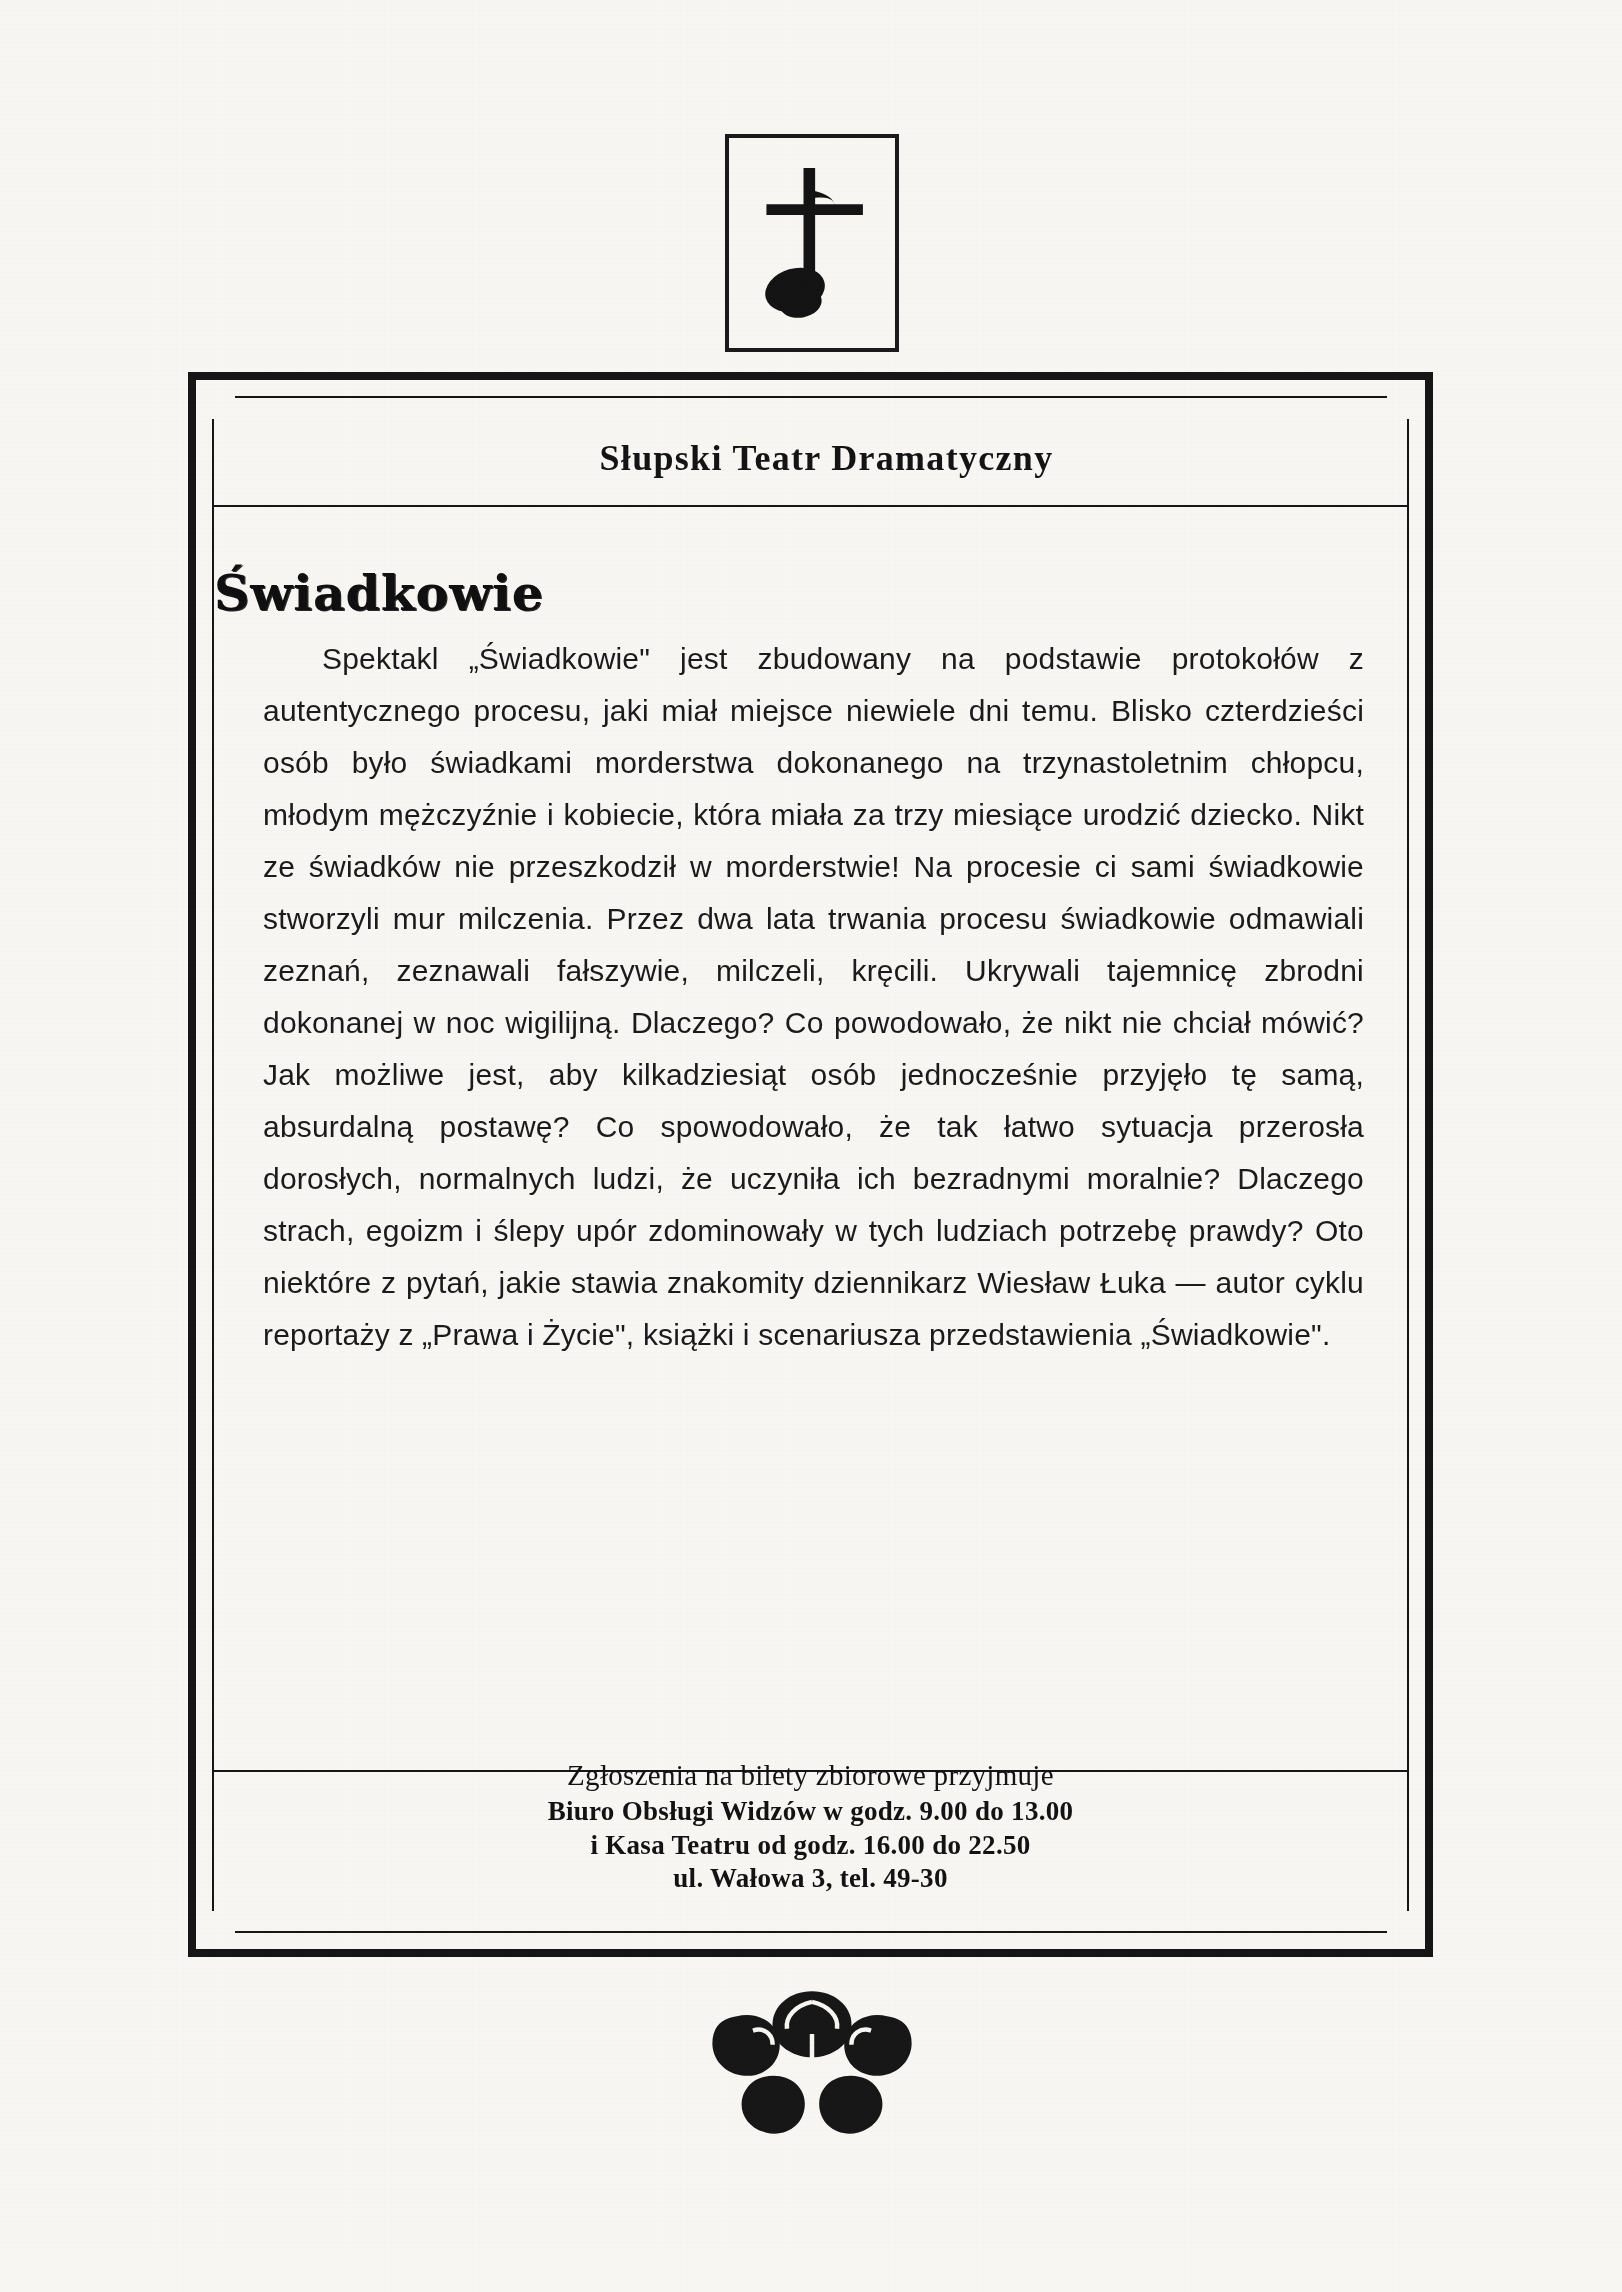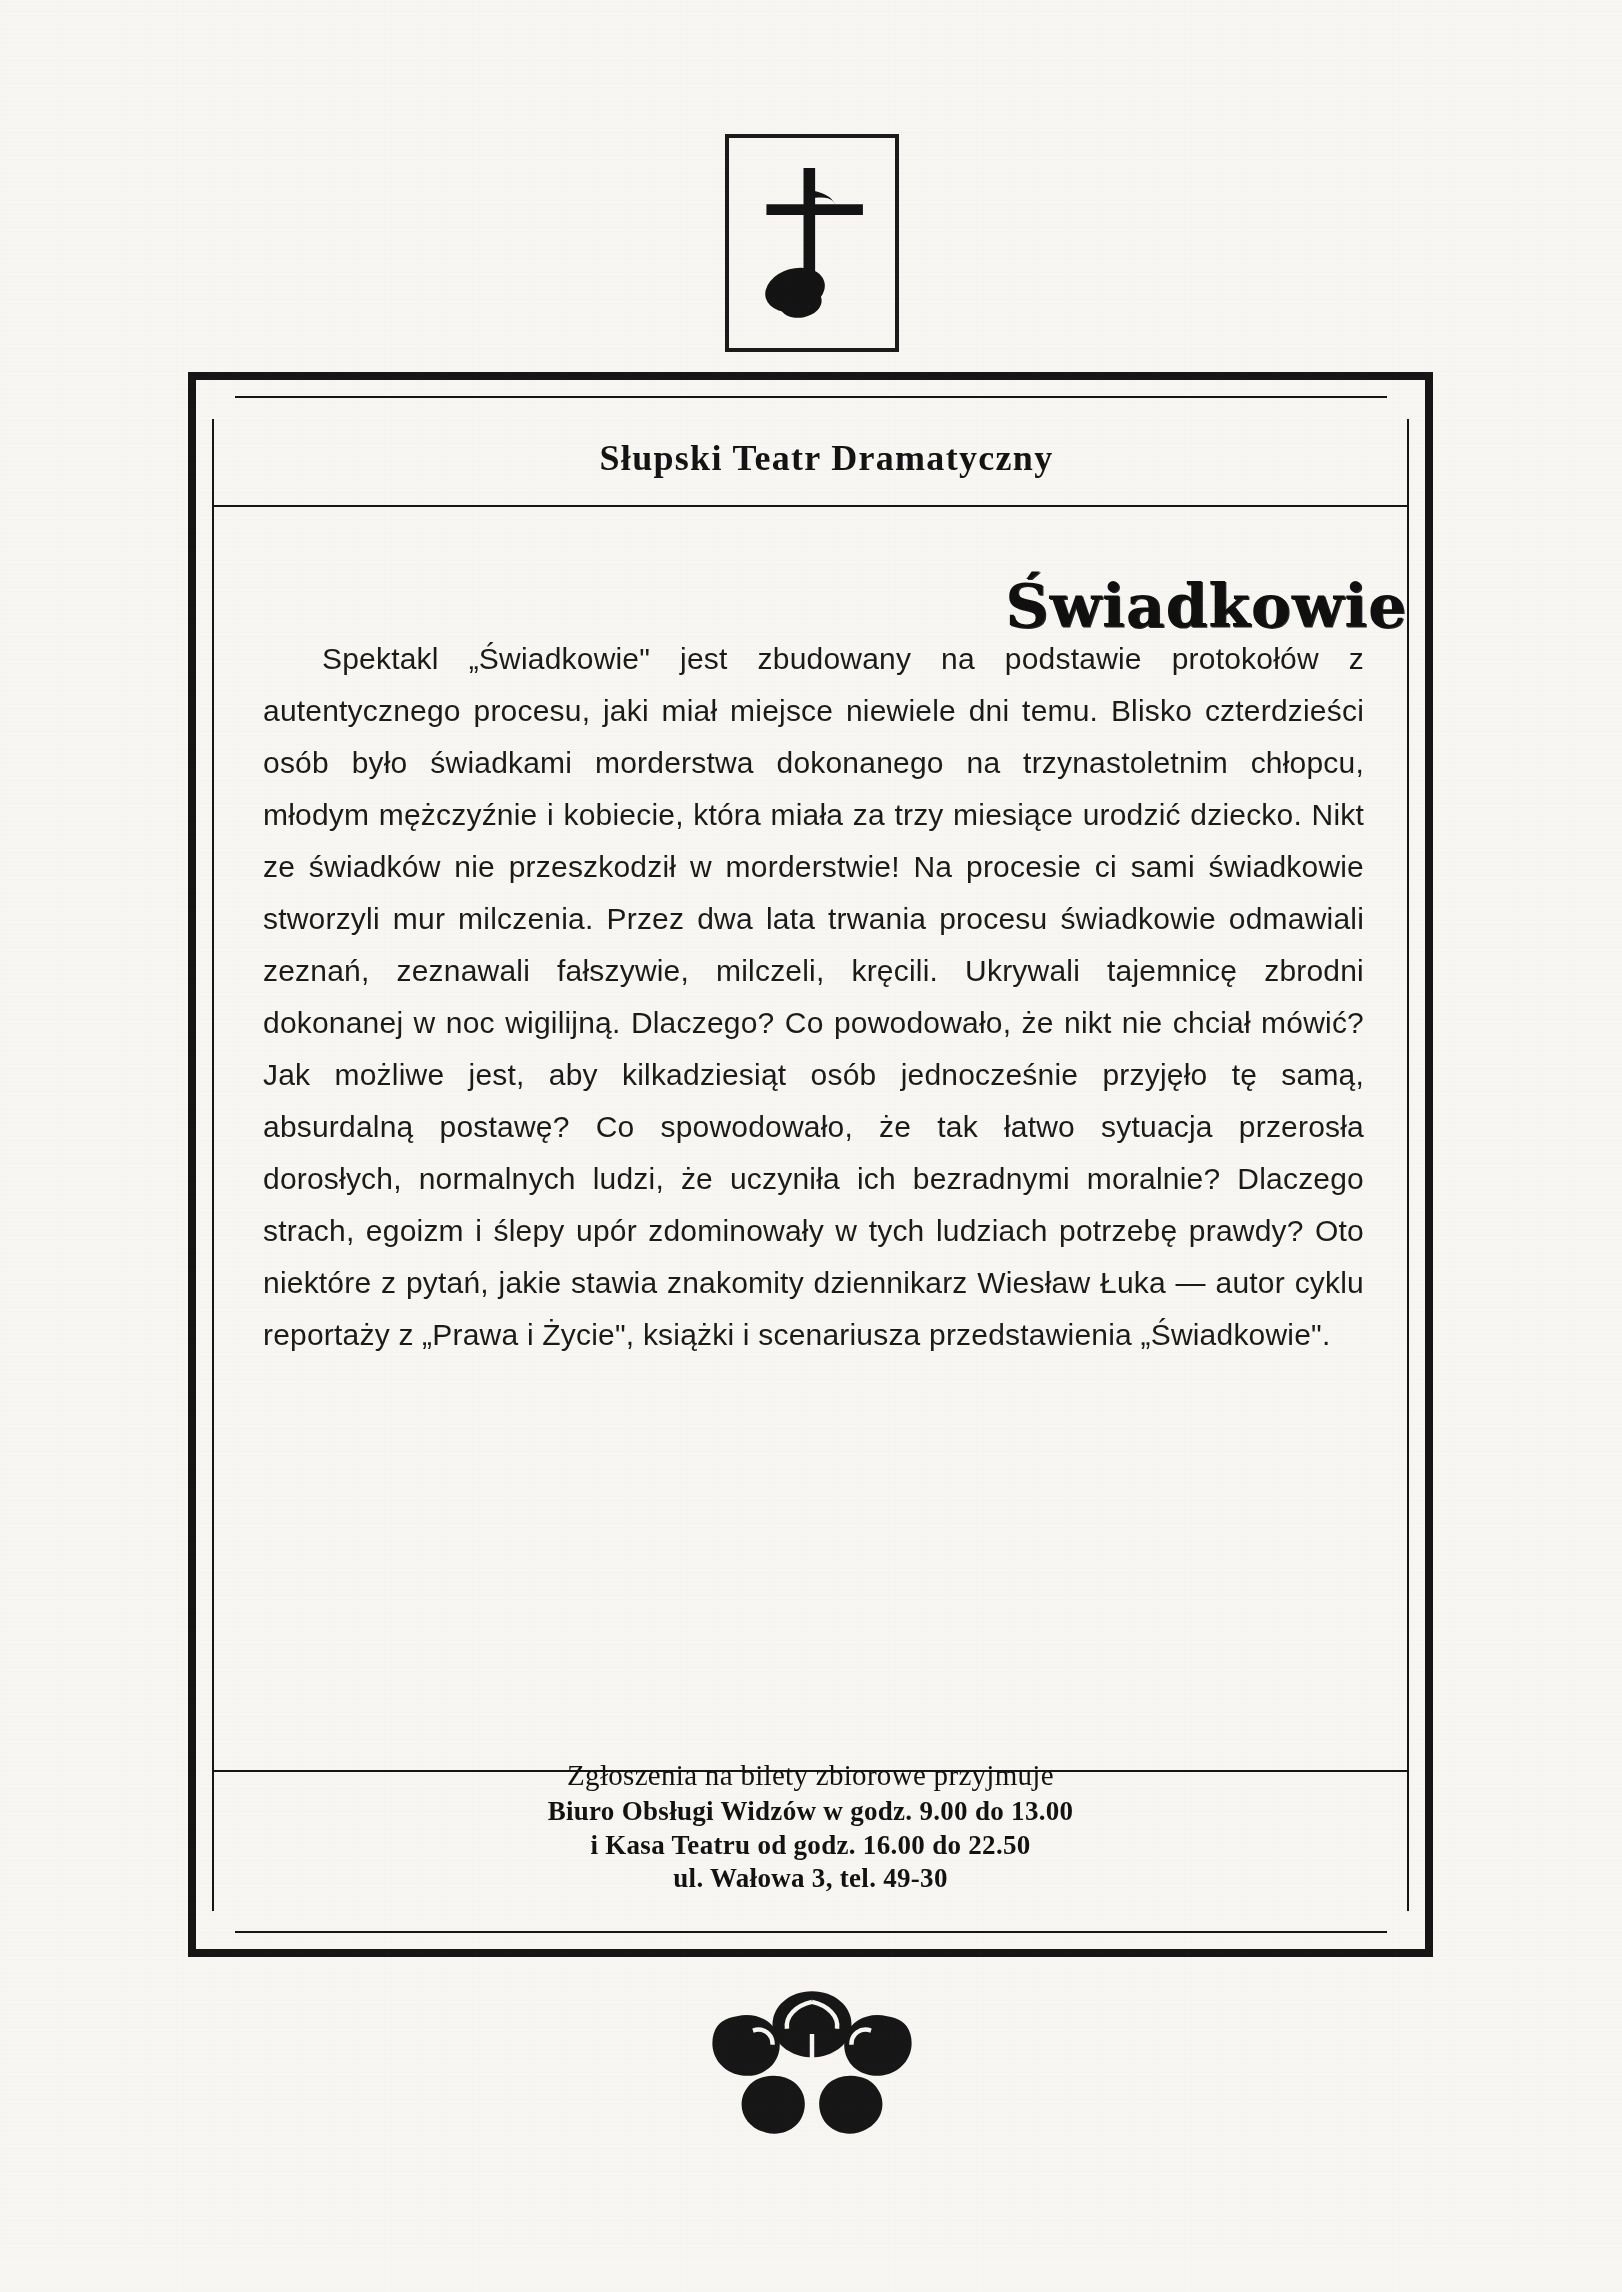--- a/index.html
+++ b/index.html
@@ -92,24 +92,24 @@
     right: 0;
     top: 107px;
     border-top: 2.7px solid #161616;
   }
 
   .title {
     position: absolute;
     left: 0;
     right: 0;
     top: 133px;
-    text-align: right;
+    text-align: left;
     font-family: "DejaVu Serif", serif;
     font-weight: bold;
-    font-size: 60px;
+    font-size: 49px;
     letter-spacing: 0.9px;
     color: #101010;
     text-shadow: 1.3px 1.3px 0 #2a2a2a;
   }
 
   .body-text {
     position: absolute;
     left: 49px;
     right: 43px;
     top: 235px;

